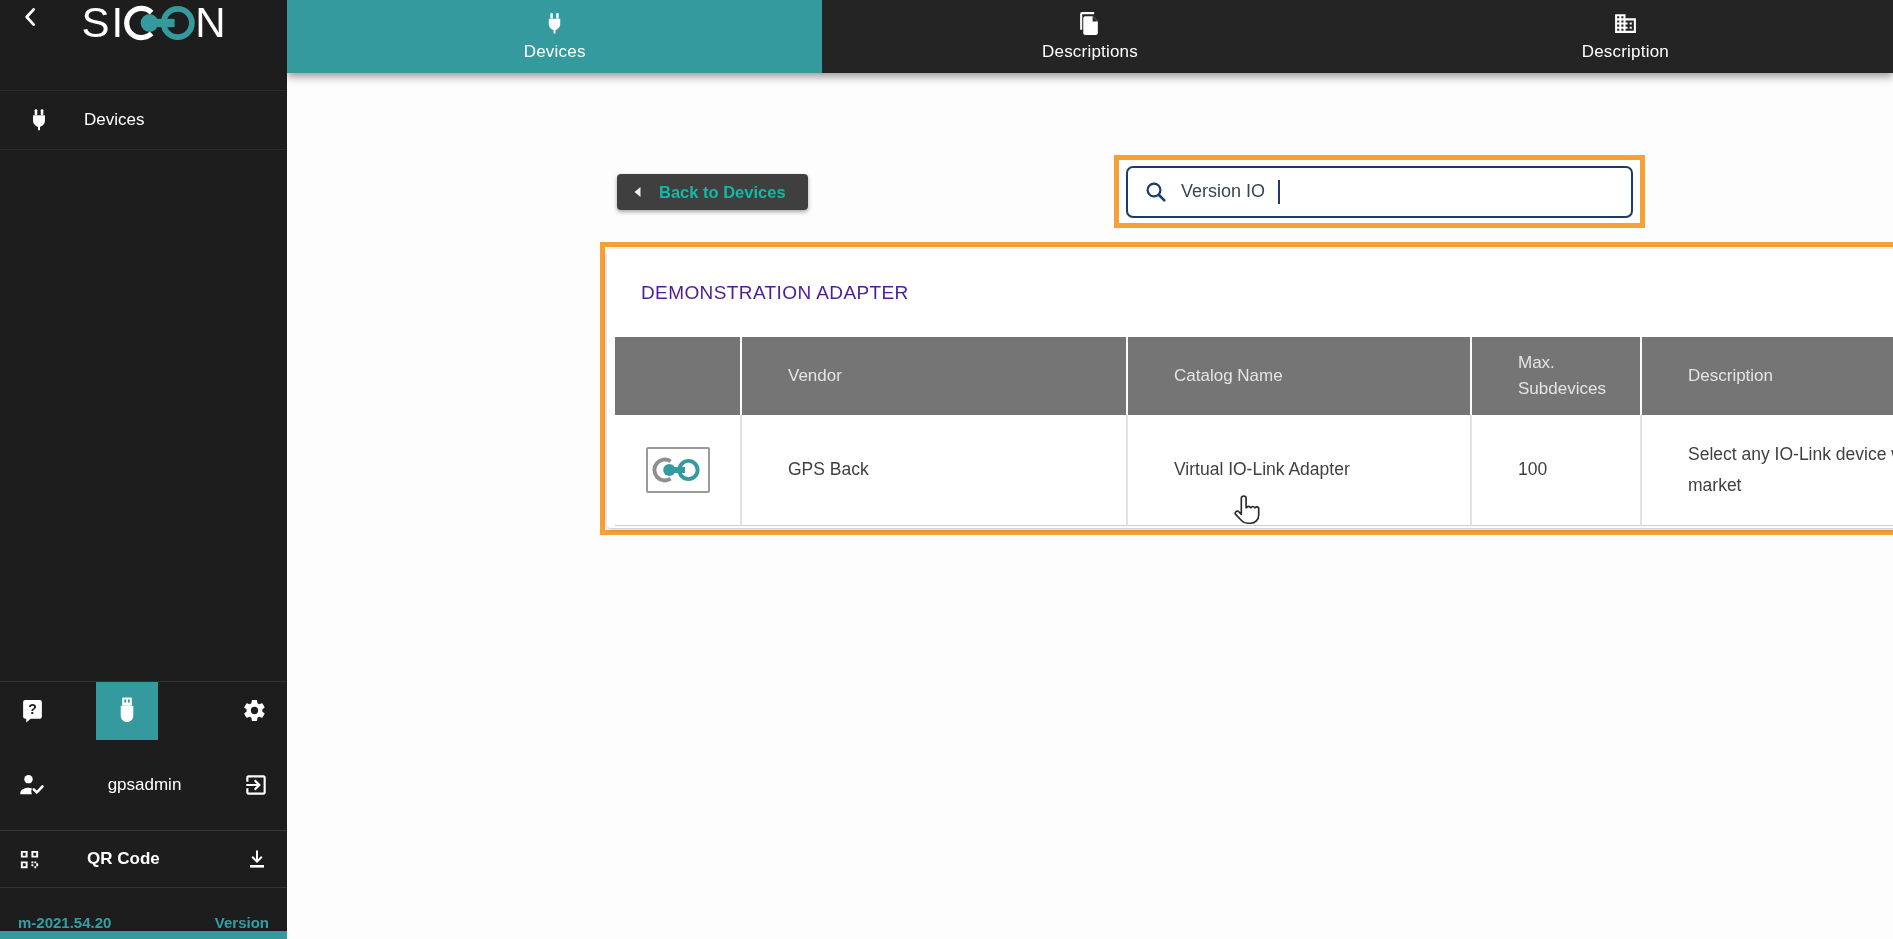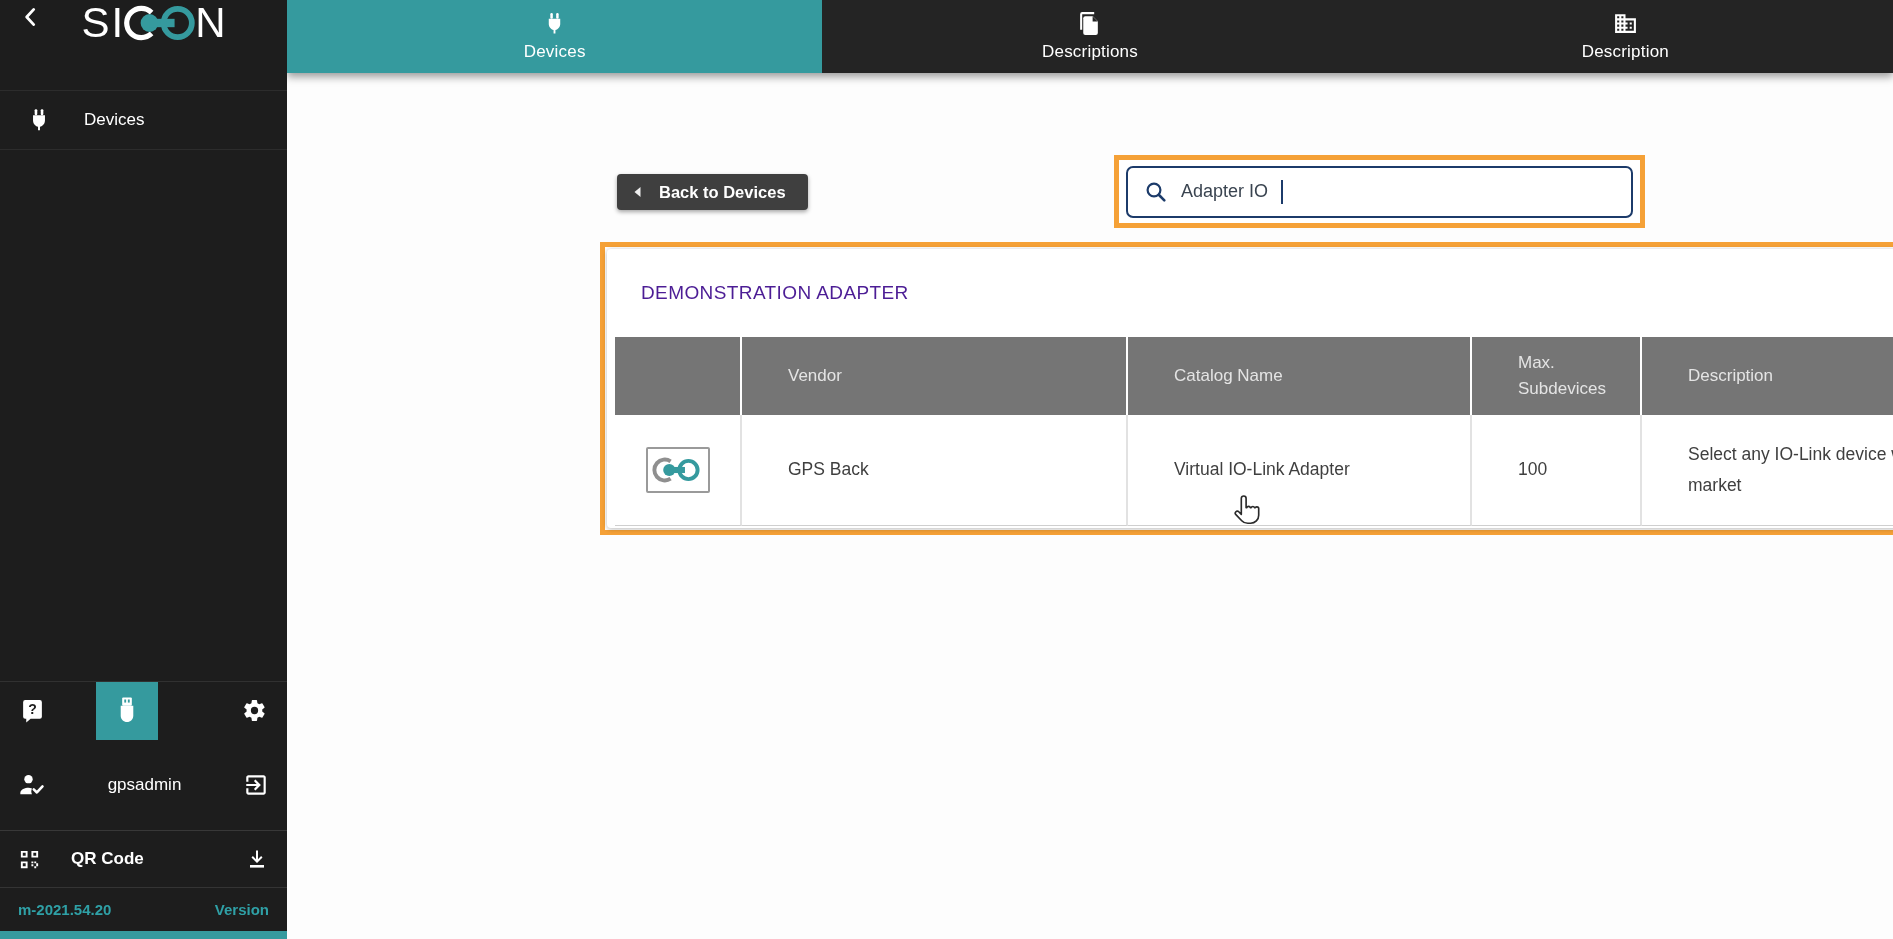--- a/index.html
+++ b/index.html
@@ -21,41 +21,41 @@
   .sb-spacer { flex:1 1 auto; }
   .sb-iconrow { height:58px; border-top:1px solid rgba(255,255,255,.09);
     display:flex; align-items:center; flex:0 0 auto; }
   .sb-iconbtn { width:60px; height:58px; display:flex; align-items:center; justify-content:center; cursor:pointer; }
   .sb-iconbtn.first { margin-left:2px; }
   .sb-iconbtn.active { background:#359a9e; margin:0 auto; width:62px; }
   .sb-iconbtn.last { margin-left:auto; margin-right:2px; }
   .sb-userrow { height:91px; display:flex; align-items:center; padding:0 18px; flex:0 0 auto; }
   .sb-username { flex:1; text-align:center; color:#fff; font-size:17px; }
   .sb-qrrow { height:57px; border-top:1px solid rgba(255,255,255,.12);
-    display:flex; align-items:center; padding:0 18px; gap:0; flex:0 0 auto; }
+    display:flex; align-items:center; padding:0 18px; gap:16px; flex:0 0 auto; }
   .sb-qrlabel { color:#fff; font-size:17px; font-weight:700; margin-left:30px; }
   .sb-dl { margin-left:auto; cursor:pointer; display:flex; }
   .sb-version { height:44px; border-top:1px solid rgba(255,255,255,.10);
-    display:flex; align-items:center; justify-content:space-between; padding:0 18px;
+    display:flex; align-items:flex-end; justify-content:space-between; padding:0 18px;
     color:#2fa0a6; font-size:15px; font-weight:700; flex:0 0 auto; }
   .sb-tealstrip { height:8px; background:#359a9e; flex:0 0 auto; }
 
   
   .tabbar { position:absolute; left:287px; top:0; width:1606px; height:73px;
     background:#242424; display:flex; box-shadow:0 4px 8px rgba(0,0,0,.38); z-index:10; }
   .tab { flex:1 1 0; display:flex; flex-direction:column; align-items:center; justify-content:center;
     gap:6px; color:#fff; font-size:17px; font-weight:500; letter-spacing:.2px; cursor:pointer; }
   .tab.active { background:#359a9e; }
 
   
   .content { position:absolute; left:287px; top:73px; width:1606px; height:866px; background:#fdfdfd; }
 
   .back-btn { position:absolute; left:330px; top:101px; height:36px; padding:0 22px 0 14px;
     background:#3f3f3f; border-radius:4px; display:flex; align-items:center; gap:16px;
-    color:#ffffff; font-size:16.5px; font-weight:700; cursor:pointer;
+    color:#14b8a6; font-size:16.5px; font-weight:700; cursor:pointer;
     box-shadow:0 2px 4px rgba(0,0,0,.35); }
 
   .hl-search { position:absolute; left:827px; top:82px; width:531px; height:73px;
     border:5px solid #f5a137; background:#fff; display:flex; align-items:center; padding:0 7px; }
   .search-box { width:100%; height:52px; border:2px solid #1c3b6a; border-radius:7px;
     background:#fff; display:flex; align-items:center; padding:0 16px; gap:13px; cursor:text; }
   .search-text { font-size:18px; color:#3a4450; }
   .caret { width:2px; height:24px; background:#1c3b6a; }
 
   .hl-panel { position:absolute; left:313px; top:169px; width:1555px; height:293px;
@@ -203,21 +203,21 @@
       </svg>
       <span>Back to Devices</span>
     </div>
 
     <div class="hl-search">
       <div class="search-box">
         <svg width="24" height="24" viewBox="0 0 24 24">
           <circle cx="10" cy="10" r="6.4" fill="none" stroke="#1c3b6a" stroke-width="2.2"></circle>
           <line x1="15" y1="15" x2="20.3" y2="20.3" stroke="#1c3b6a" stroke-width="2.6" stroke-linecap="round"></line>
         </svg>
-        <span class="search-text">Adapter IO</span>
+        <span class="search-text">Version IO</span>
         <span class="caret"></span>
       </div>
     </div>
 
     <div class="hl-panel">
       <div class="card">
         <div class="panel-head">
           <span class="panel-title">DEMONSTRATION ADAPTER</span>
 
         </div>

